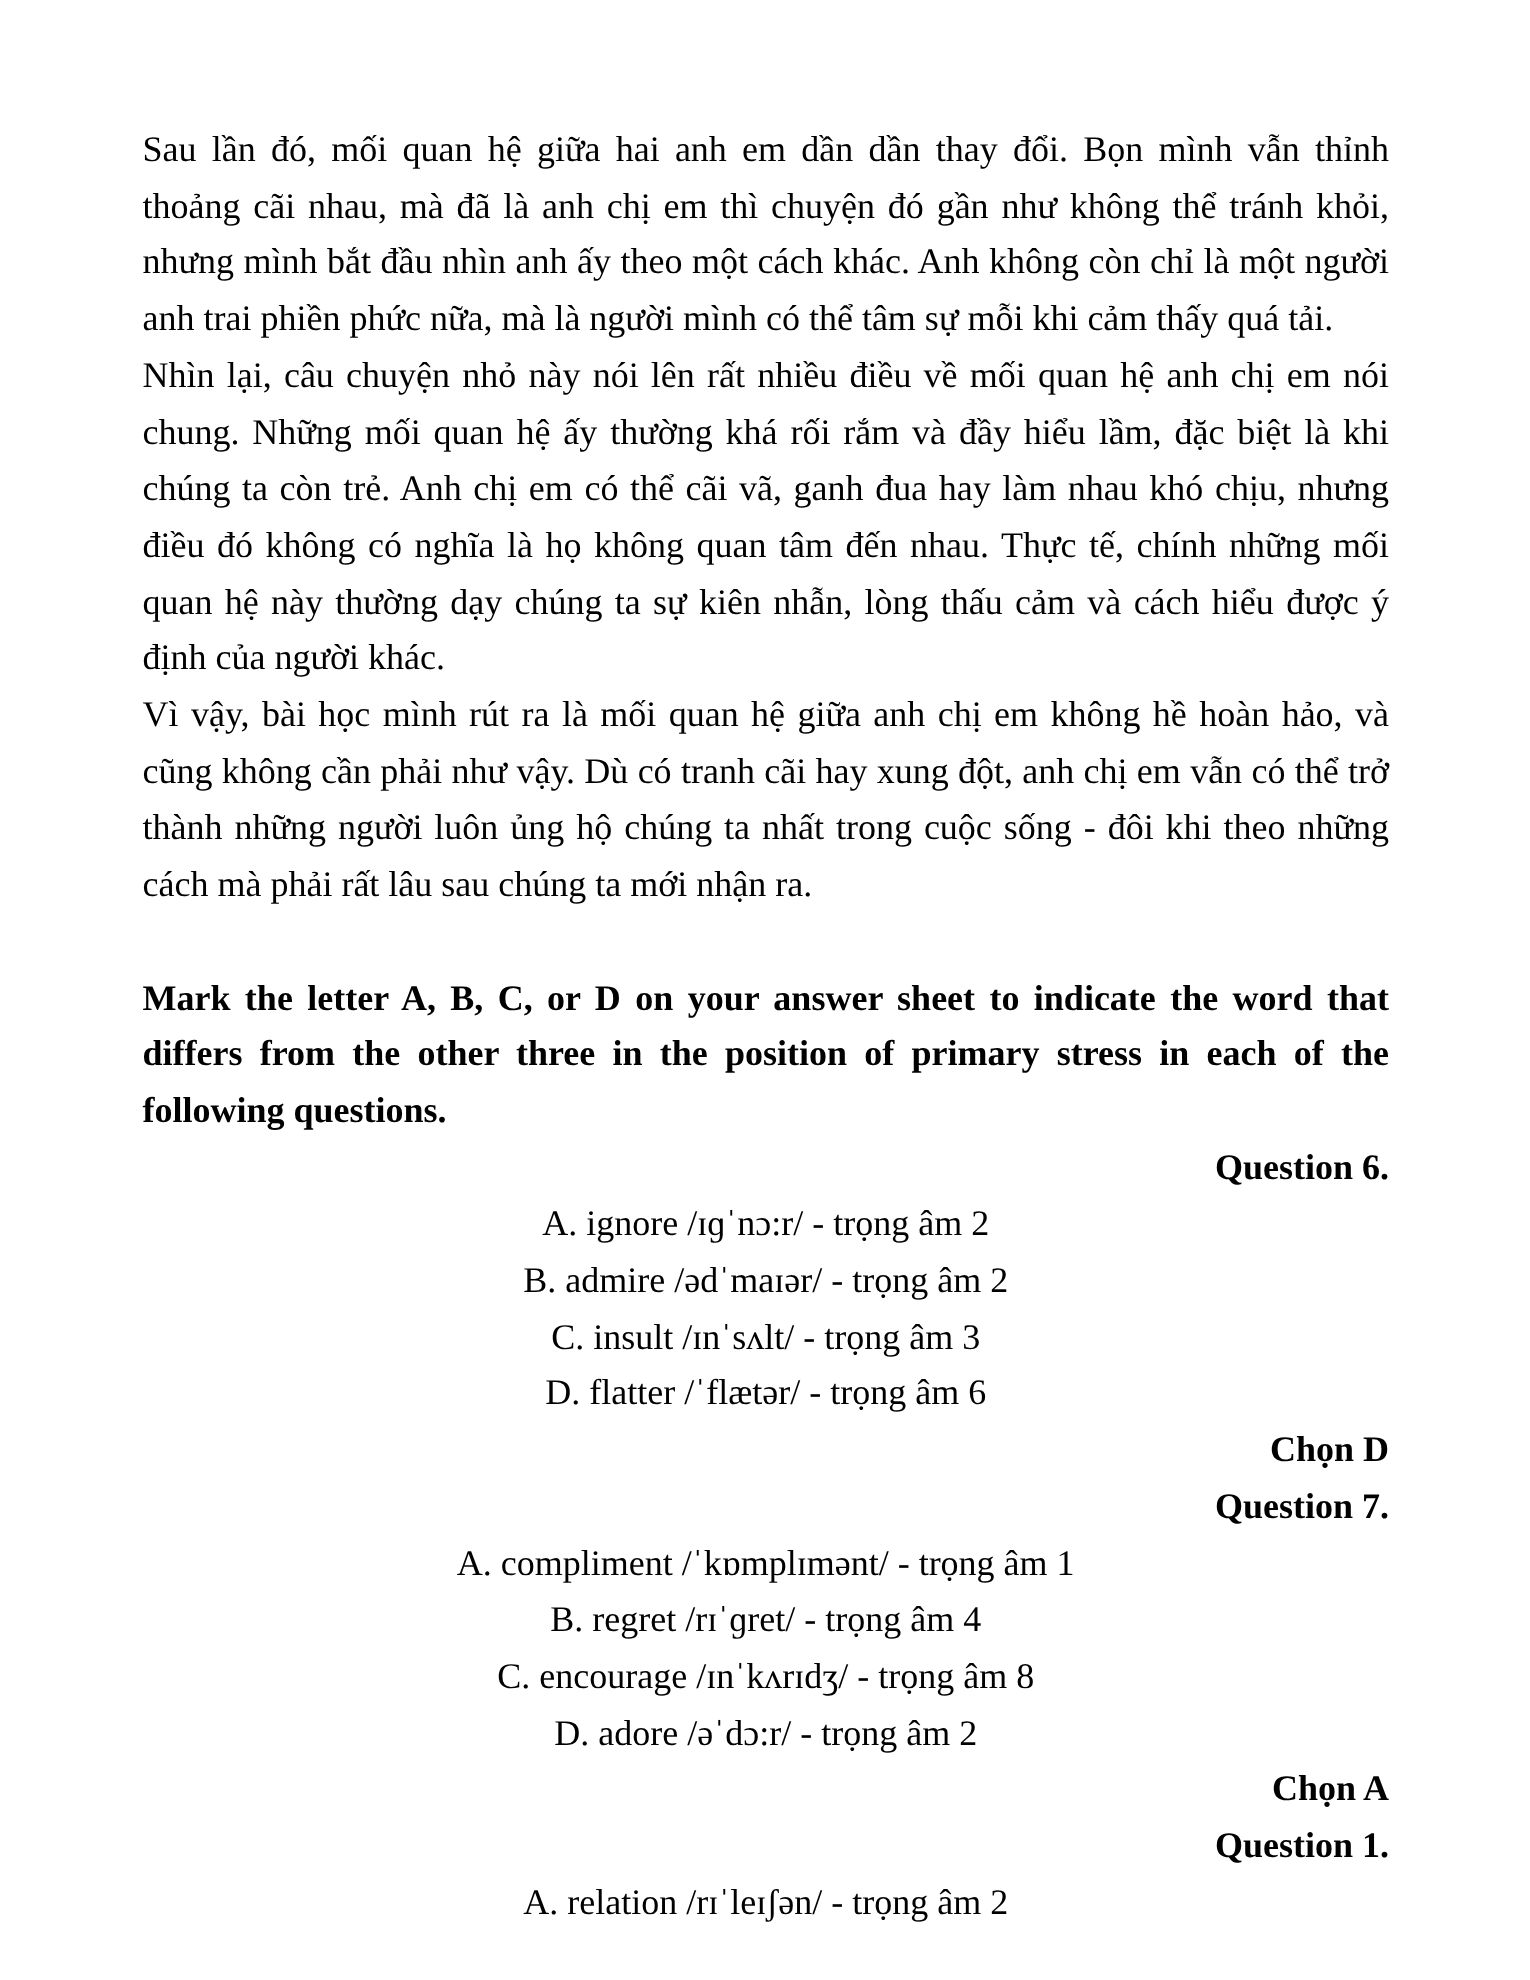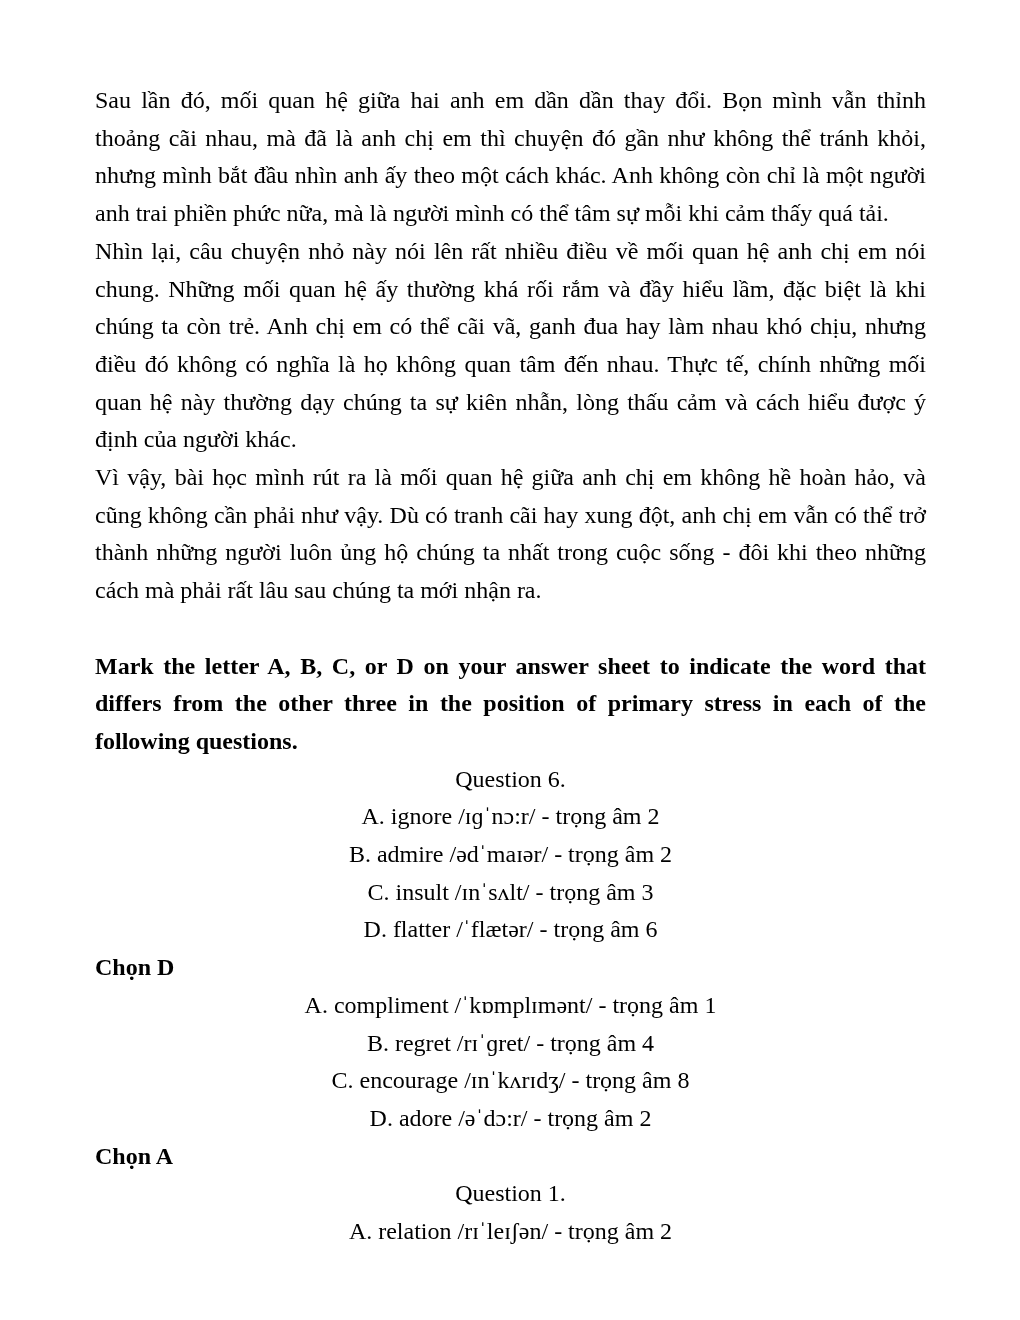--- a/index.html
+++ b/index.html
@@ -31,31 +31,31 @@
   .blank-line {
     height: 37.7px;
   }
   .instruction {
     margin: 0;
     font-weight: bold;
     text-align: justify;
   }
   .q-label {
     margin: 0;
-    font-weight: normal;
-    text-align: center;
+    font-weight: bold;
+    text-align: right;
   }
   .option {
     margin: 0;
     text-align: center;
   }
   .answer {
     margin: 0;
     font-weight: bold;
-    text-align: left;
+    text-align: right;
   }
 </style>
 </head>
 <body>
 
 <div class="page">
   <div class="content">
 
     <p class="para">Sau lần đó, mối quan hệ giữa hai anh em dần dần thay đổi. Bọn mình vẫn thỉnh thoảng cãi nhau, mà đã là anh chị em thì chuyện đó gần như không thể tránh khỏi, nhưng mình bắt đầu nhìn anh ấy theo một cách khác. Anh không còn chỉ là một người anh trai phiền phức nữa, mà là người mình có thể tâm sự mỗi khi cảm thấy quá tải.</p>
     <p class="para">Nhìn lại, câu chuyện nhỏ này nói lên rất nhiều điều về mối quan hệ anh chị em nói chung. Những mối quan hệ ấy thường khá rối rắm và đầy hiểu lầm, đặc biệt là khi chúng ta còn trẻ. Anh chị em có thể cãi vã, ganh đua hay làm nhau khó chịu, nhưng điều đó không có nghĩa là họ không quan tâm đến nhau. Thực tế, chính những mối quan hệ này thường dạy chúng ta sự kiên nhẫn, lòng thấu cảm và cách hiểu được ý định của người khác.</p>
@@ -65,20 +65,21 @@
 
     <p class="instruction">Mark the letter A, B, C, or D on your answer sheet to indicate the word that differs from the other three in the position of primary stress in each of the following questions.</p>
 
     <p class="q-label">Question 6.</p>
     <p class="option">A. ignore /ɪɡˈnɔ:r/ - trọng âm 2</p>
     <p class="option">B. admire /ədˈmaɪər/ - trọng âm 2</p>
     <p class="option">C. insult /ɪnˈsʌlt/ - trọng âm 3</p>
     <p class="option">D. flatter /ˈflætər/ - trọng âm 6</p>
     <p class="answer">Chọn D</p>
 
+    <p class="q-label">Question 7.</p>
     <p class="option">A. compliment /ˈkɒmplɪmənt/ - trọng âm 1</p>
     <p class="option">B. regret /rɪˈɡret/ - trọng âm 4</p>
     <p class="option">C. encourage /ɪnˈkʌrɪdʒ/ - trọng âm 8</p>
     <p class="option">D. adore /əˈdɔ:r/ - trọng âm 2</p>
     <p class="answer">Chọn A</p>
 
     <p class="q-label">Question 1.</p>
     <p class="option">A. relation /rɪˈleɪʃən/ - trọng âm 2</p>
 
   </div>

